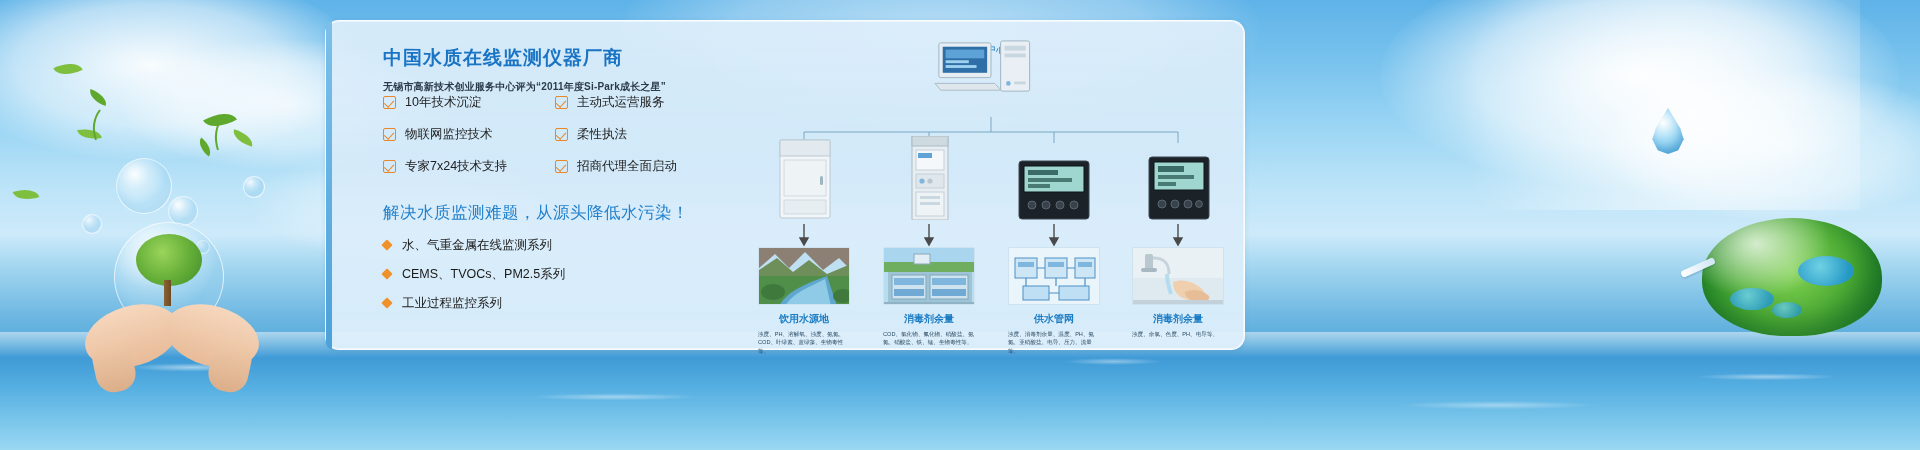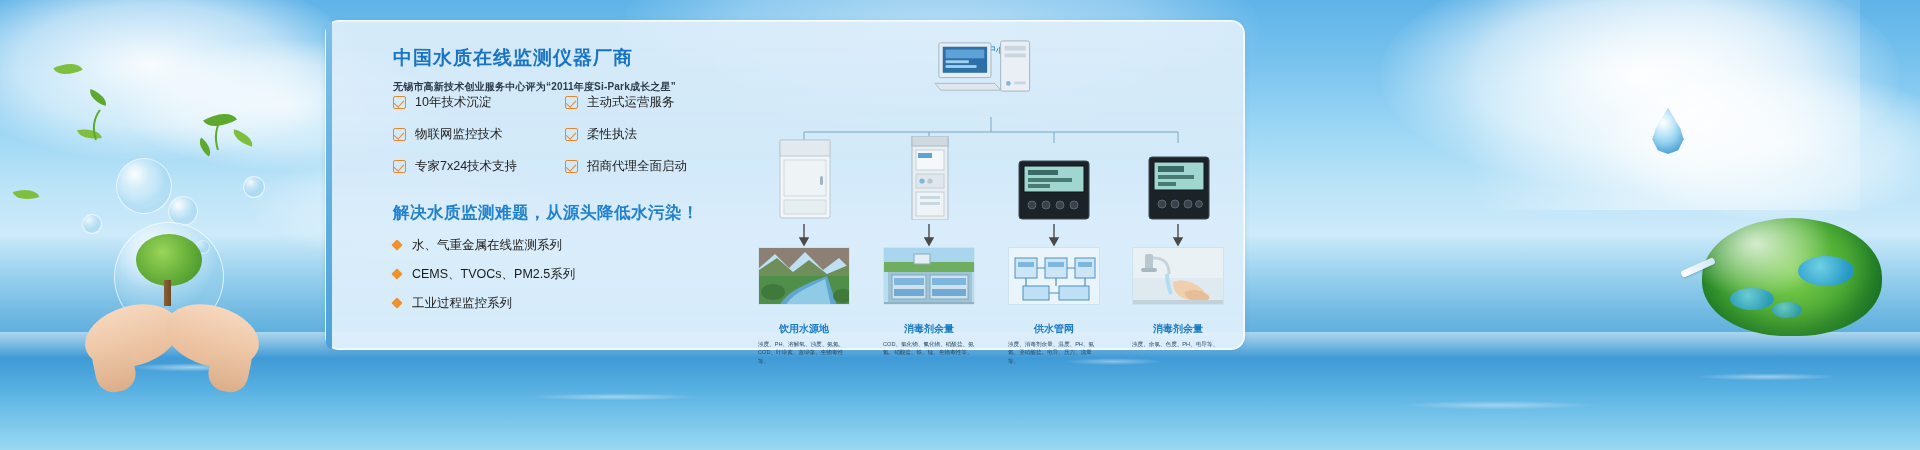--- a/index.html
+++ b/index.html
@@ -70,21 +70,21 @@
     border:1px solid rgba(255,255,255,.85);
     box-shadow: 0 1px 5px rgba(60,130,180,.18), inset 0 0 0 1px rgba(255,255,255,.5);
   }
   .panel::before{
     content:""; position:absolute; left:0; top:0; width:6px; height:100%;
     border-radius:14px 0 0 14px;
     background: linear-gradient(180deg,#7cc0ea,#4ba1da);
   }
 
   
-  .left{ position:absolute; left:67px; top:26px; width:380px; }
+  .left{ position:absolute; left:57px; top:26px; width:380px; }
   .h1{
     font-size:19px; font-weight:bold; color:#1a74c4; letter-spacing:1px;
     line-height:1.2; white-space:nowrap;
   }
   .sub{
     margin-top:10px; font-size:10px; color:#2b3b4a; font-weight:bold;
     white-space:nowrap; letter-spacing:.2px;
   }
   .checks{
     display:grid; grid-template-columns:172px 172px;
@@ -95,21 +95,21 @@
     width:13px; height:13px; flex:0 0 13px; position:relative;
     border:1.4px solid #e8862a; border-radius:2px; background:transparent;
   }
   .cbox::after{
     content:""; position:absolute; left:2px; top:1px; width:5px; height:8px;
     border:solid #e8862a; border-width:0 1.8px 1.8px 0; transform:rotate(42deg);
   }
   .chk-label{ font-size:12.5px; color:#222; white-space:nowrap; }
 
   .h2{
-    margin-top:27px; font-size:16.5px; font-weight:bold; color:#2281cc;
+    margin-top:27px; font-size:16.5px; font-weight:normal; color:#2281cc;
     letter-spacing:.5px; white-space:nowrap;
   }
   .bullets{ margin-top:13px; display:flex; flex-direction:column; gap:12px; }
   .bl{ display:flex; align-items:center; gap:11px; }
   .dia{
     width:8px; height:8px; flex:0 0 8px; background:#f0922c;
     transform:rotate(45deg); border-radius:1px;
   }
   .bl-label{ font-size:12.5px; color:#1a1a1a; white-space:nowrap; }
 
@@ -127,21 +127,21 @@
   .devices{ position:absolute; left:0; top:95px; width:470px; height:90px; }
   .dev{ position:absolute; bottom:0; }
 
   .photos{ position:absolute; left:0; top:208px; width:470px; }
   .ph{ position:absolute; width:92px; }
   .ph-img{
     width:92px; height:58px; border:1px solid #cfe2f0; border-radius:1px;
     overflow:hidden; position:relative; background:#cfe6f5;
   }
   .ph-cap{
-    margin-top:17px; text-align:center; font-size:10px; color:#1d7dc4;
+    margin-top:7px; text-align:center; font-size:10px; color:#1d7dc4;
     font-weight:bold; white-space:nowrap;
   }
   .ph-desc{
     margin-top:4px; font-size:5.6px; color:#2a4a63; line-height:1.5;
     text-align:left;
   }
 
   
   .globe{
     position:absolute; right:38px; top:218px; width:180px; height:120px;

